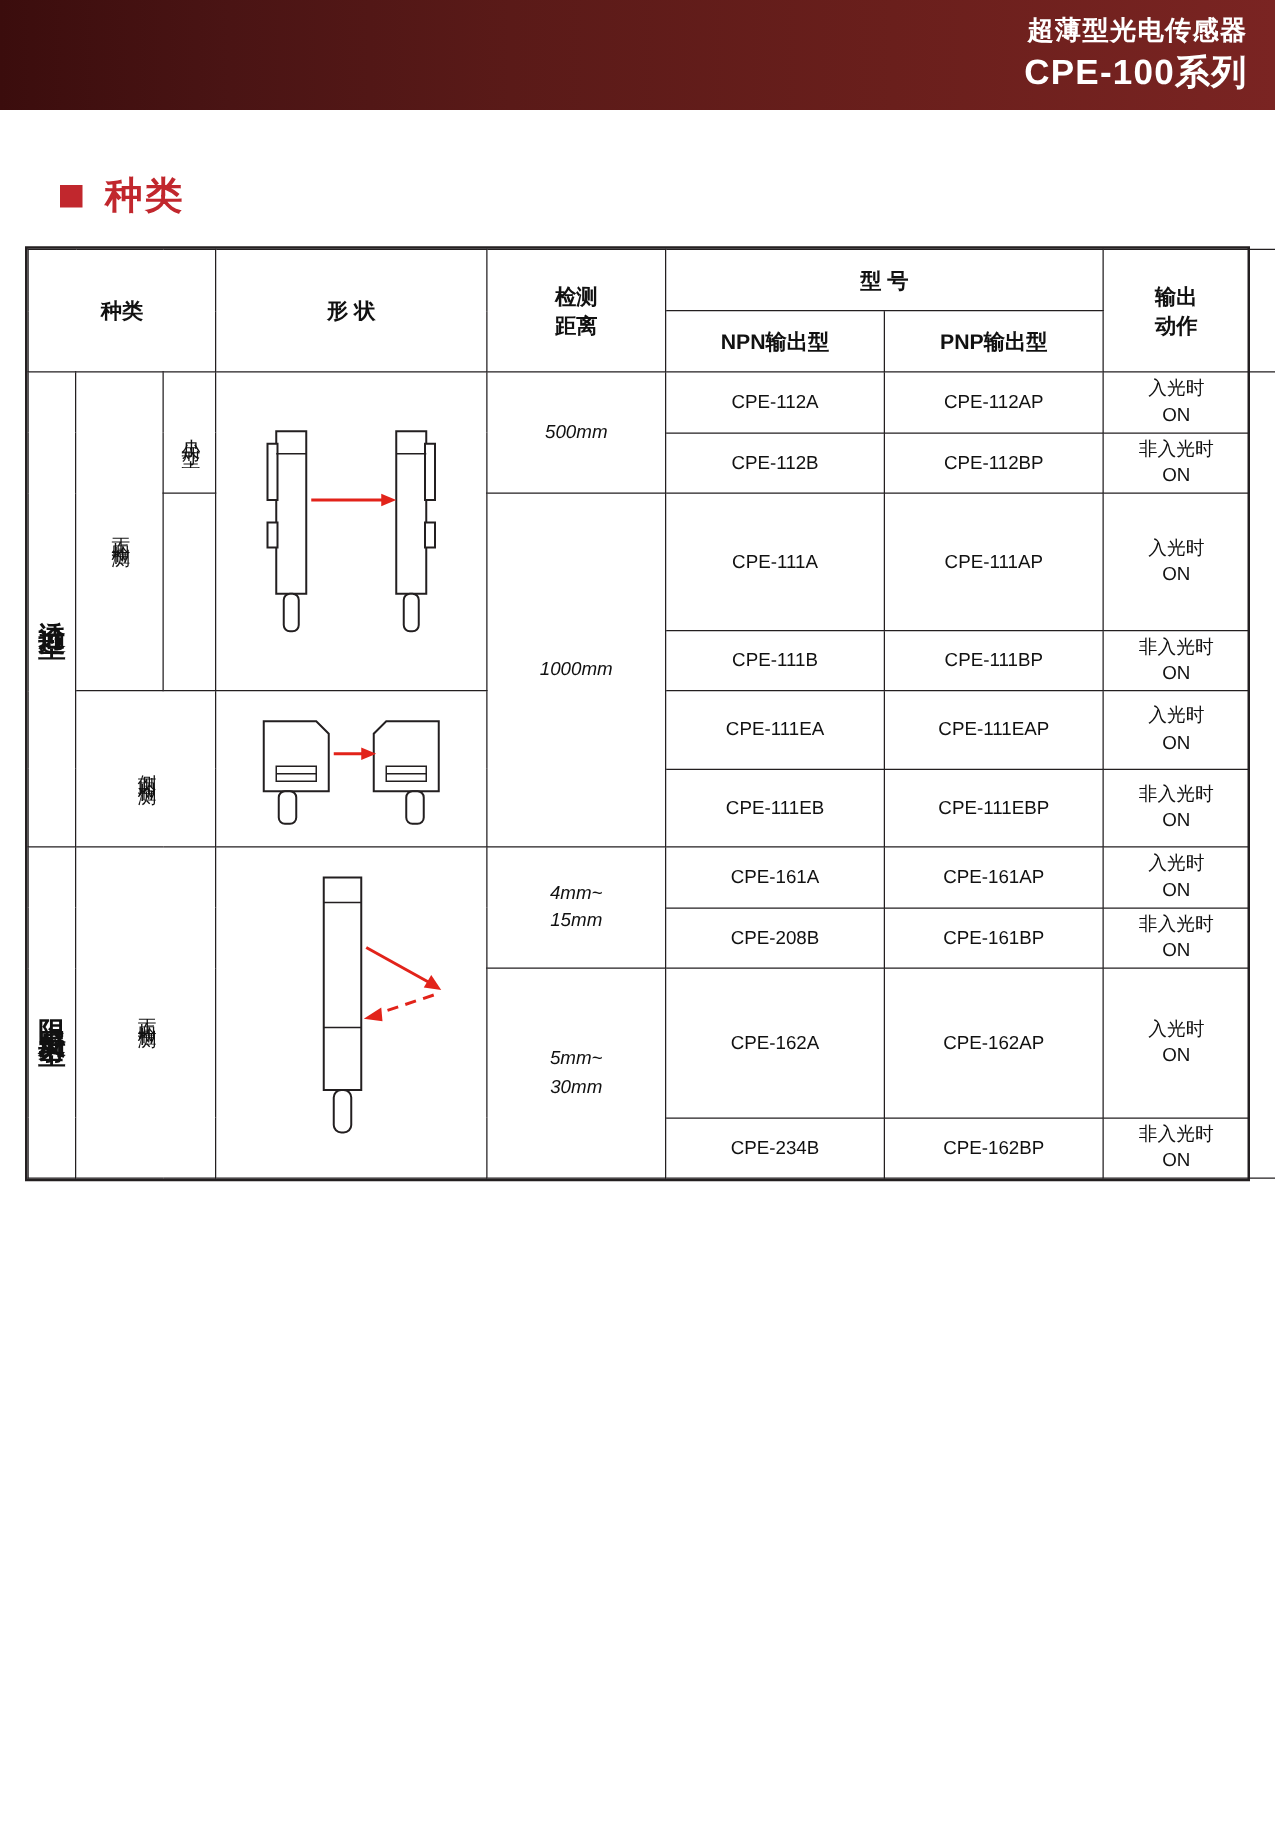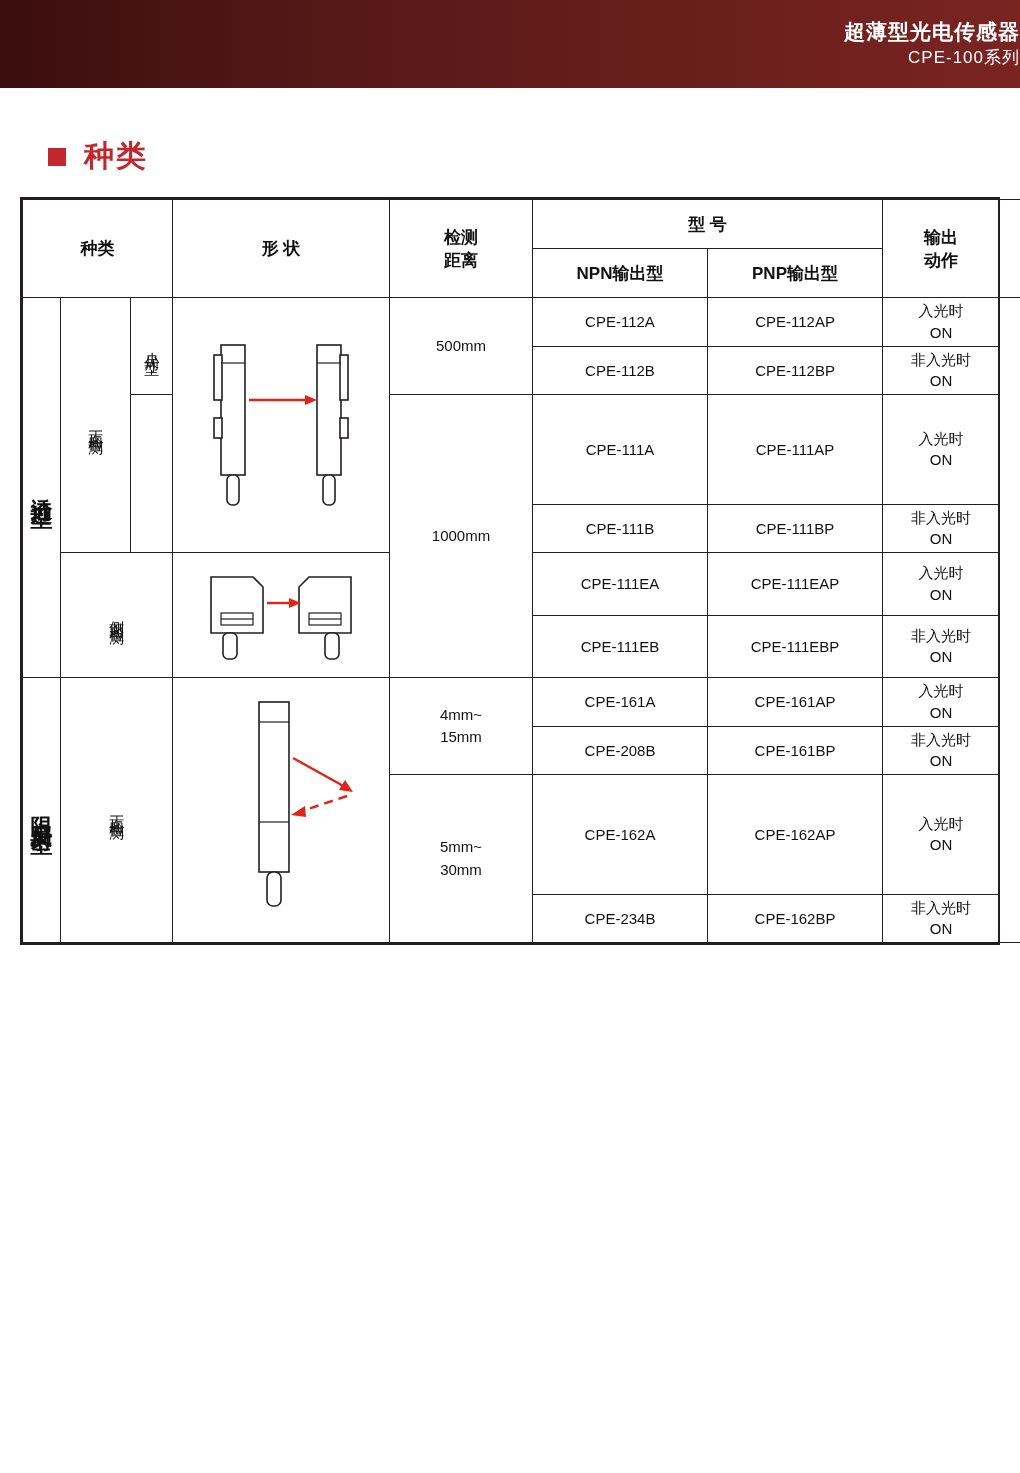--- a/index.html
+++ b/index.html
@@ -20,32 +20,33 @@
   .header {
     position: relative;
     height: 88px;
     width: 100%;
     background: linear-gradient(to right, #3b0d0d 0%, #4a1414 18%, #5a1a18 40%, #6a1f1c 70%, #7a2422 100%);
     box-sizing: border-box;
     display: flex;
     flex-direction: column;
     align-items: flex-end;
     justify-content: center;
+    padding-right: 22px;
   }
   .header .line1 {
     color: #ffffff;
     font-size: 21px;
     font-weight: bold;
     letter-spacing: 1px;
     line-height: 1.35;
   }
   .header .line2 {
     color: #ffffff;
-    font-size: 17px;
-    font-weight: normal;
+    font-size: 28px;
+    font-weight: bold;
     letter-spacing: 1px;
     line-height: 1.35;
   }
 
   
   .section-title {
     display: flex;
     align-items: center;
     margin: 48px 0 20px 48px;
   }
@@ -101,21 +102,21 @@
     font-weight: bold;
     letter-spacing: 4px;
   }
   .vert.mid {
     font-size: 15px;
     letter-spacing: 3px;
   }
 
   .cell-model { font-size: 16px; }
   .cell-out { font-size: 15px; line-height: 1.45; }
-  .cell-dist { font-size: 16px; line-height: 1.5; }
+  .cell-dist { font-size: 16px; line-height: 1.5; font-style: italic; }
   .cell-cable { font-size: 14px; line-height: 1.6; }
 
   .shape-cell { padding: 6px 2px; }
   svg { display: block; margin: 0 auto; }
 </style>
 </head>
 <body>
 
 <div class="header">
   <div class="line1">超薄型光电传感器</div>

